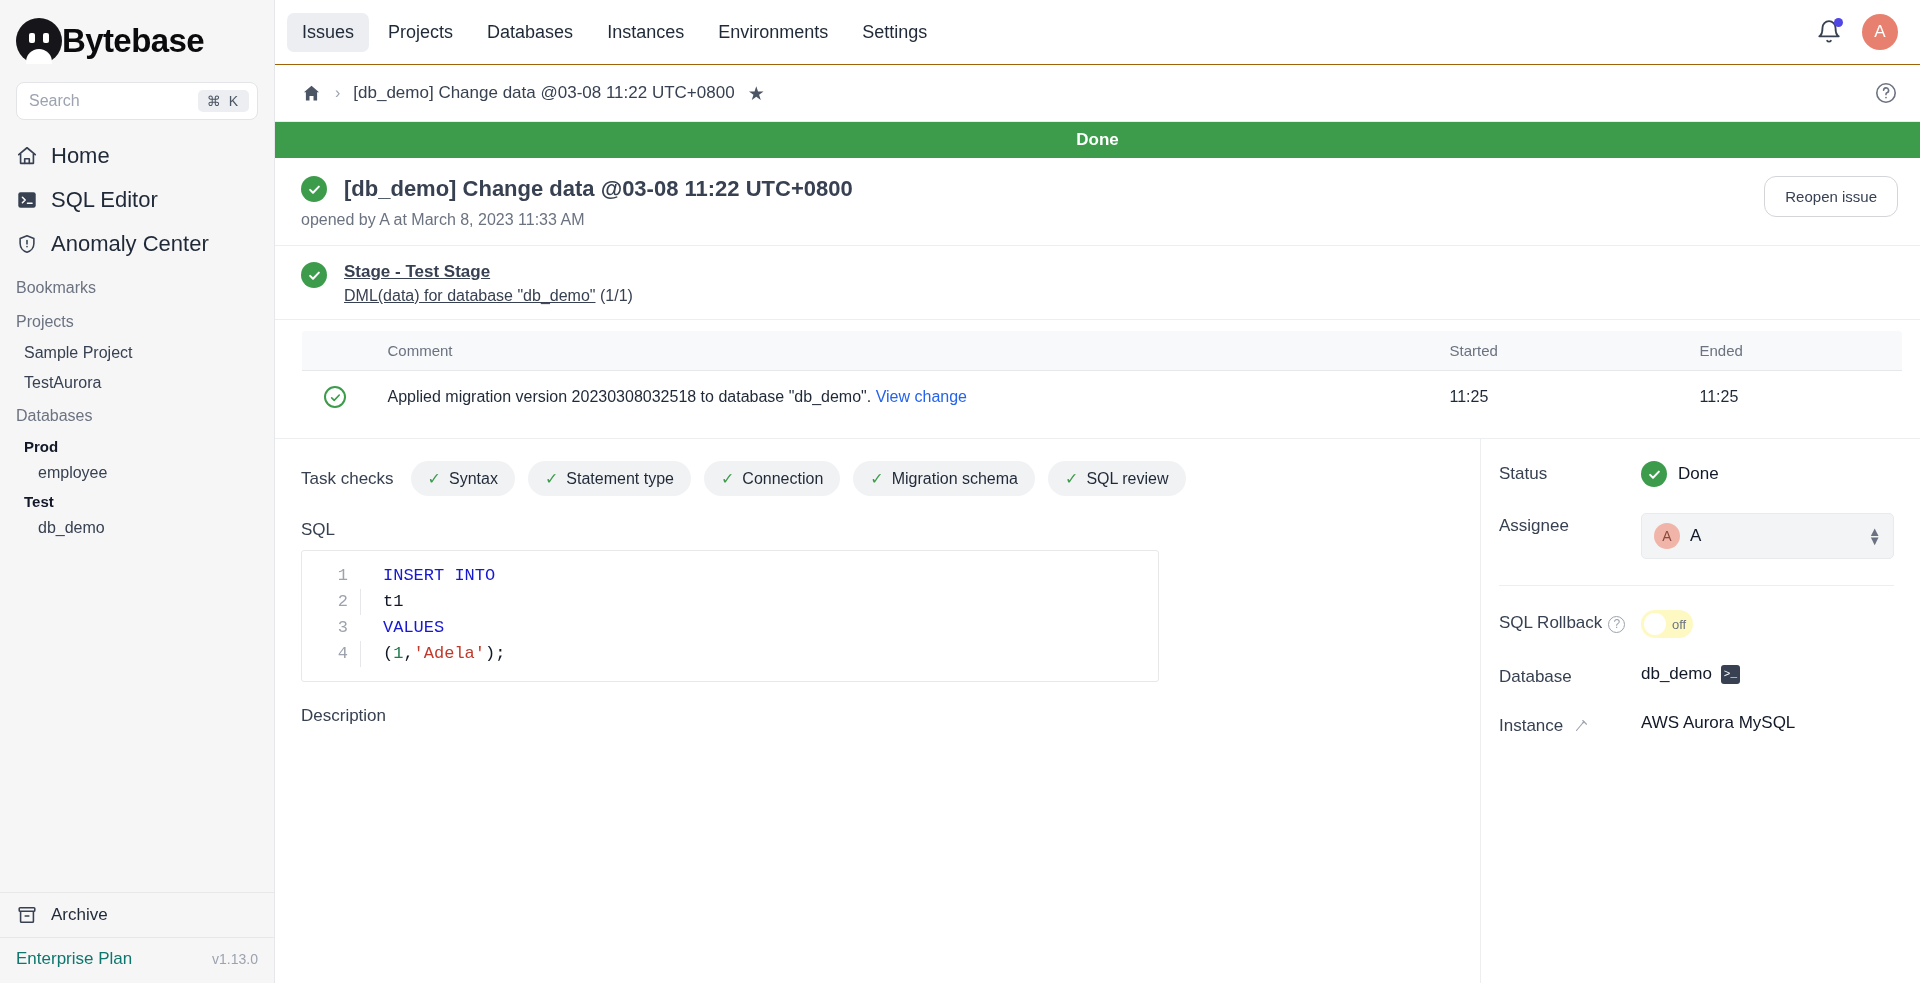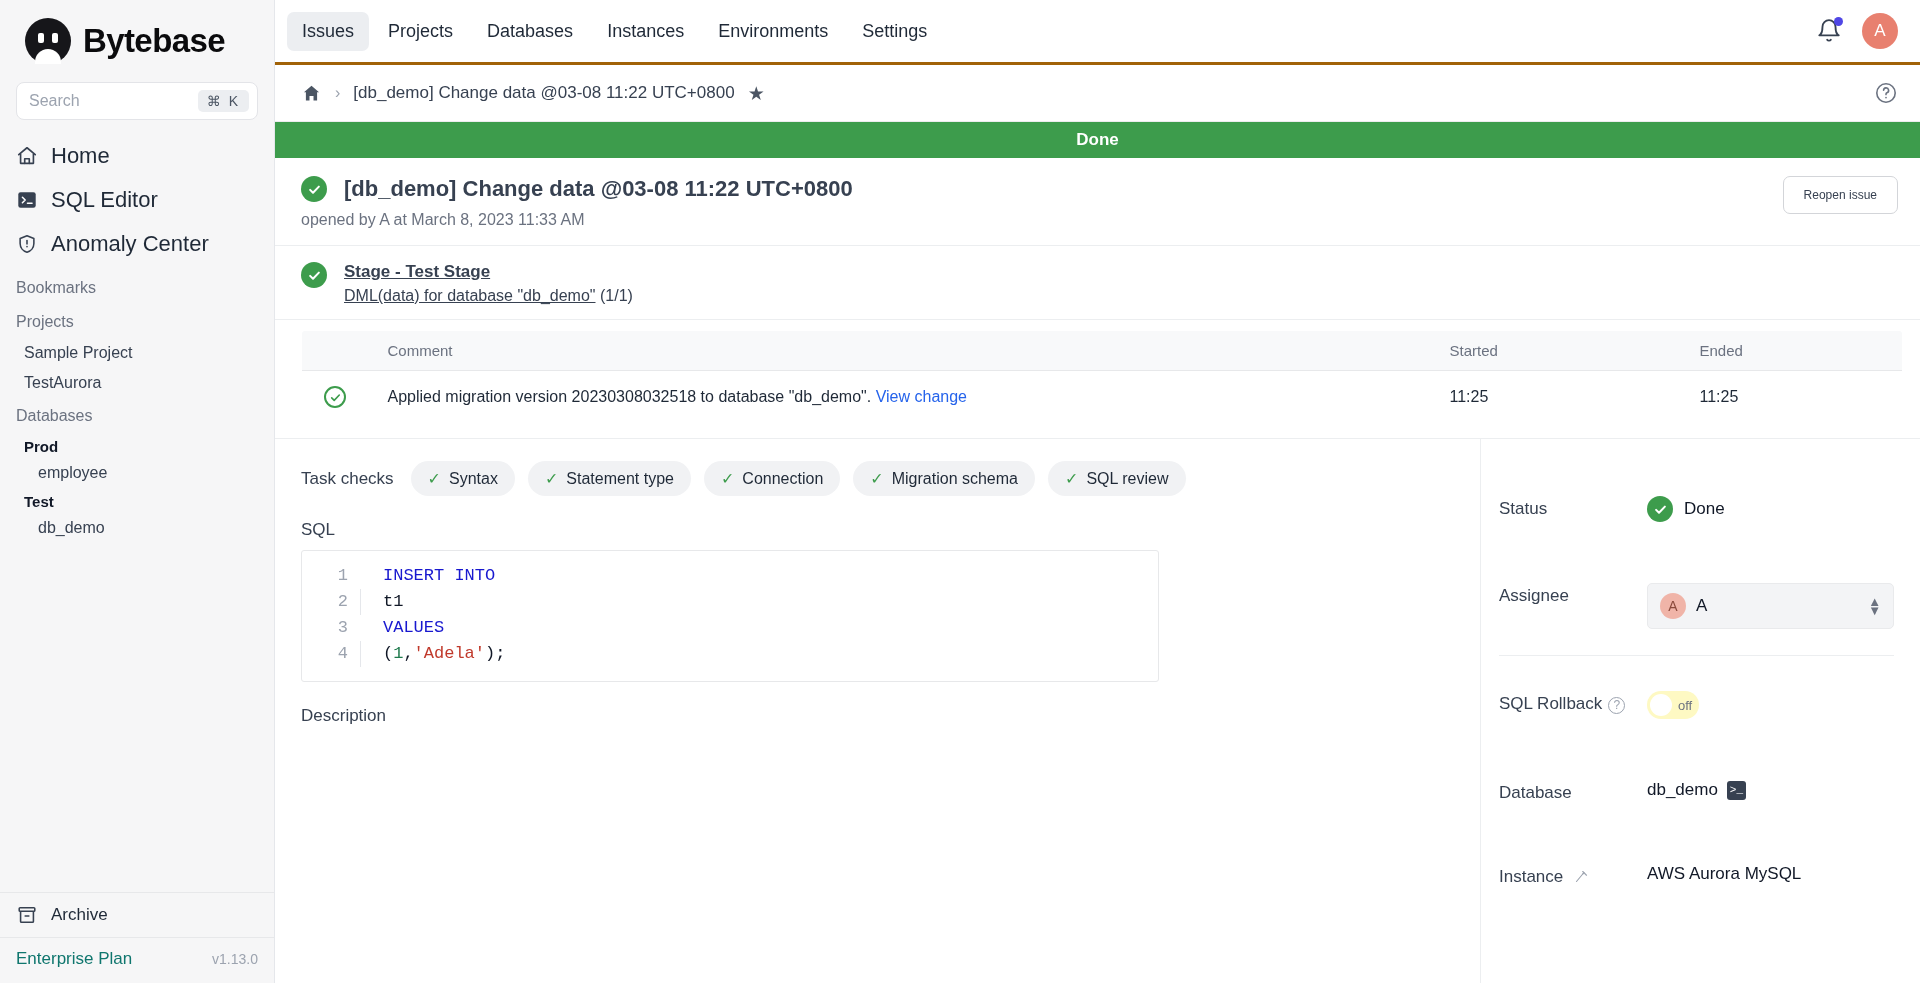--- a/index.html
+++ b/index.html
@@ -12,21 +12,21 @@
   }
   .app { display: flex; width: 1920px; height: 983px; }
 
   
   .sidebar {
     width: 275px; min-width: 275px; height: 983px;
     background: #f6f6f7;
     border-right: 1px solid #e5e7eb;
     display: flex; flex-direction: column;
   }
-  .brand { display: flex; align-items: center; gap: 12px; padding: 18px 18px 14px 16px; margin-left: 9px; }
+  .brand { display: flex; align-items: center; gap: 0; padding: 18px 18px 14px 16px; }
   .brand-mark {
     width: 46px; height: 46px; border-radius: 50%;
     background: #16161a; position: relative; flex: none;
   }
   .brand-mark .eye {
     position: absolute; top: 15px; width: 6px; height: 10px;
     background: #fff; border-radius: 2px;
   }
   .brand-mark .eye.l { left: 13px; }
   .brand-mark .eye.r { right: 13px; }
@@ -80,21 +80,21 @@
     padding: 11px 16px 14px 16px; border-top: 1px solid #e7e8ea;
   }
   .plan-name { font-size: 17px; color: #0f766e; }
   .plan-ver { font-size: 14px; color: #9ca3af; }
 
   
   .main { flex: 1 1 auto; display: flex; flex-direction: column; height: 983px; min-width: 0; }
 
   .topbar {
     height: 65px; min-height: 65px; display: flex; align-items: center;
-    justify-content: space-between; border-bottom: 3px solid #a16207;
+    justify-content: space-between; border-bottom: 1px solid #a16207;
     padding: 0 22px 0 12px; background: #fff;
   }
   .tabs { display: flex; align-items: center; gap: 4px; }
   .tab {
     font-size: 18px; color: #1f2937; padding: 9px 15px; border-radius: 7px; cursor: pointer;
   }
   .tab.active { background: #eceef1; }
   .topbar-right { display: flex; align-items: center; gap: 20px; }
   .bell-wrap { position: relative; width: 26px; height: 26px; cursor: pointer; }
   .bell-dot {
@@ -128,22 +128,22 @@
 
   .issue-head {
     padding: 18px 22px 16px 26px; display: flex; align-items: flex-start;
     justify-content: space-between; border-bottom: 1px solid #eceef0;
   }
   .issue-title-wrap { display: flex; flex-direction: column; gap: 9px; }
   .issue-title-row { display: flex; align-items: center; gap: 17px; }
   .issue-title { font-size: 22px; font-weight: 700; color: #374151; }
   .issue-sub { font-size: 16px; color: #6b7280; padding-left: 0; }
   .reopen-btn {
-    border: 1px solid #d3d5d9; background: #fff; border-radius: 7px;
-    font-size: 12px; color: #374151; padding: 11px 20px; cursor: pointer;
+    border: 1px solid #d3d5d9; background: #fff; border-radius: 12px;
+    font-size: 15px; color: #374151; padding: 11px 20px; cursor: pointer;
     font-family: "Liberation Sans", sans-serif;
   }
 
   .check-circle {
     width: 26px; height: 26px; border-radius: 50%; background: #3d9c4c;
     display: flex; align-items: center; justify-content: center; flex: none;
   }
   .check-circle.sm { width: 22px; height: 22px; }
   .check-circle.outline {
     background: #fff; border: 2px solid #3d9c4c;
@@ -208,21 +208,21 @@
   .gutter { width: 1px; background: #e5e7eb; align-self: stretch; margin-right: 22px; flex: none; }
   .gutter.blank { background: transparent; }
   .kw { color: #1818cf; }
   .str { color: #c0392b; }
   .num { color: #1f7a4d; }
   .plain { color: #111827; }
 
   .desc-ph { font-size: 17px; color: #9ca3af; padding: 14px 0 0 18px; }
 
   .field-row {
-    display: flex; align-items: flex-start; gap: 8px; padding: 0 0 26px 0; margin-top: 35px;
+    display: flex; align-items: flex-start; gap: 2px; padding: 0 0 26px 0;
   }
   .field-label { width: 140px; min-width: 140px; font-size: 17px; color: #374151; padding-top: 3px; }
   .field-label .sub { display: block; font-size: 17px; color: #374151; }
   .field-value { flex: 1 1 auto; font-size: 17px; color: #111827; }
   .status-val { display: flex; align-items: center; gap: 11px; font-size: 17px; }
 
   .assignee-select {
     display: flex; align-items: center; justify-content: space-between;
     background: #f3f4f6; border: 1px solid #e9eaec; border-radius: 5px;
     padding: 9px 12px; cursor: pointer;

